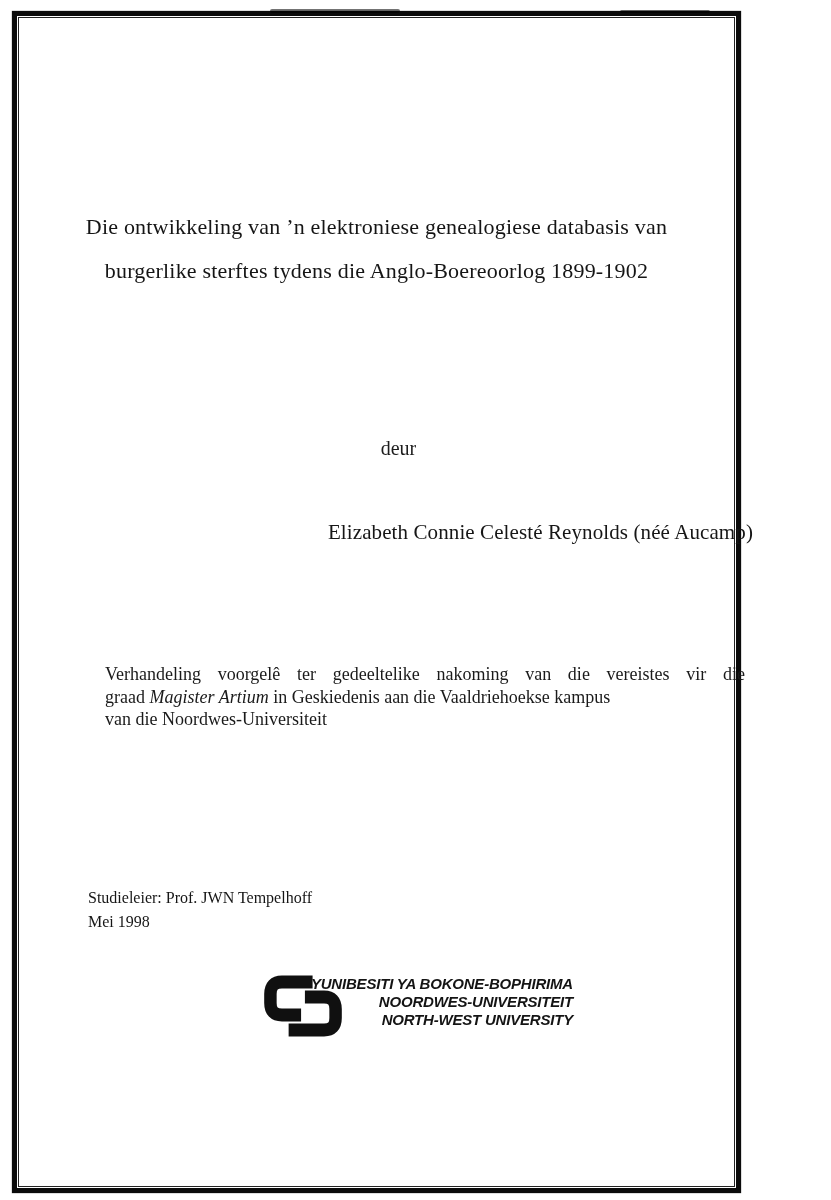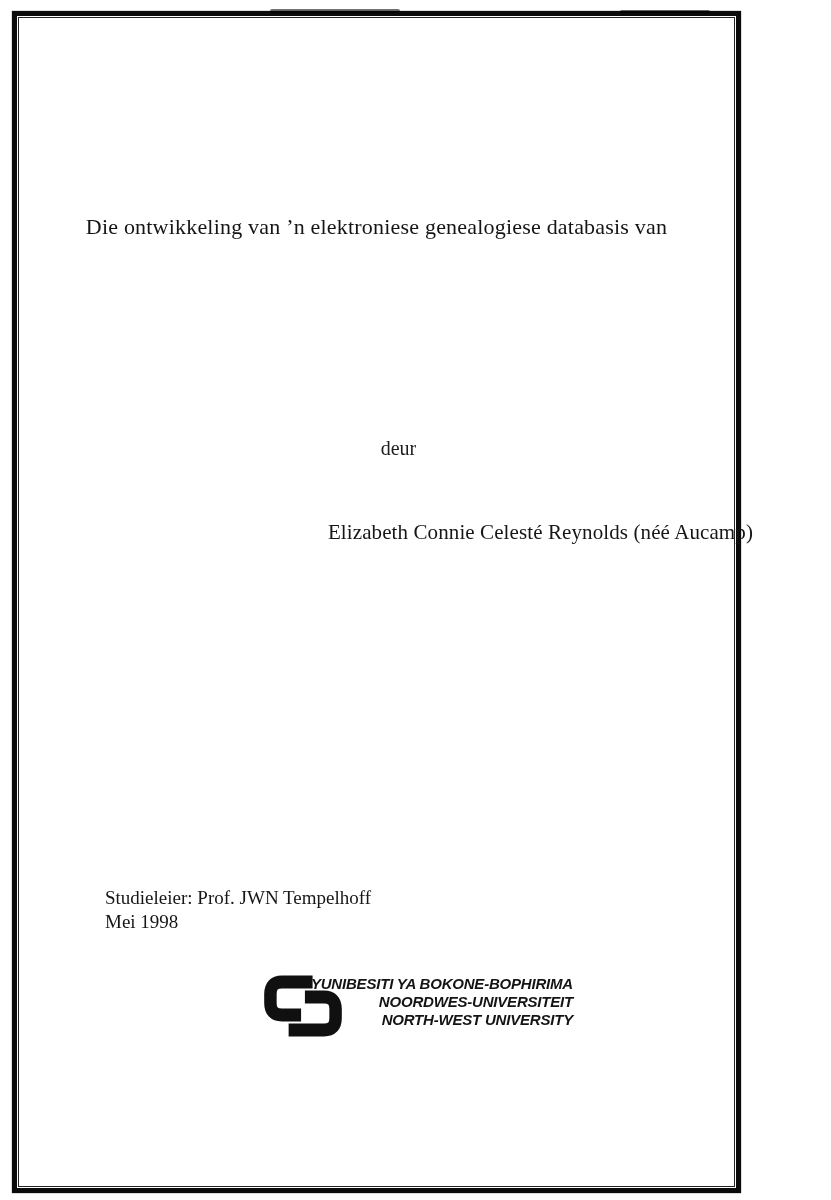--- a/index.html
+++ b/index.html
@@ -72,22 +72,22 @@
     line-height: 22.5px;
     color: #1a1a1a;
   }
   .statement .just {
     text-align: justify;
     text-align-last: justify;
   }
   .statement .italic { font-style: italic; }
   .supervisor-block {
     position: absolute;
-    top: 886px; left: 105px;
-    font-size: 19px;
+    top: 886px; left: 88px;
+    font-size: 16px;
     line-height: 24px;
     color: #161616;
   }
   .logo {
     position: absolute;
     top: 968px;
     left: 257px;
     width: 316px;
     height: 84px;
     font-style: italic;
@@ -116,26 +116,32 @@
 
   <div class="frame">
     <div class="frame-inner"></div>
   </div>
   <div class="smudge s1"></div>
   <div class="smudge s2"></div>
   <div class="smudge s3"></div>
 
   <div class="title">
     <div>Die ontwikkeling van ’n elektroniese genealogiese databasis van</div>
+    <div>burgerlike sterftes tydens die Anglo-Boereoorlog 1899-1902</div>
   </div>
 
   <div class="byline">deur</div>
 
   <div class="author">Elizabeth Connie Celesté Reynolds (néé Aucamp)</div>
 
+  <div class="statement">
+    <div class="just">Verhandeling voorgelê ter gedeeltelike nakoming van die vereistes vir die</div>
+    <div><span>graad </span><span class="italic">Magister Artium</span><span> in Geskiedenis aan die Vaaldriehoekse kampus</span></div>
+    <div>van die Noordwes-Universiteit</div>
+  </div>
 
   <div class="supervisor-block">
     <div>Studieleier: Prof. JWN Tempelhoff</div>
     <div>Mei 1998</div>
   </div>
 
   <div class="logo">
     <svg class="logo-mark" width="92" height="76" viewBox="0 0 96 76" preserveAspectRatio="none">
       <path d="M 58,14 H 26 Q 14,14 14,26 V 35 Q 14,47 26,47 H 46" fill="none" stroke="#101010" stroke-width="13" stroke-linecap="butt"></path>
       <path d="M 50,29 H 70 Q 82,29 82,41 V 50 Q 82,62 70,62 H 33" fill="none" stroke="#101010" stroke-width="13" stroke-linecap="butt"></path>

